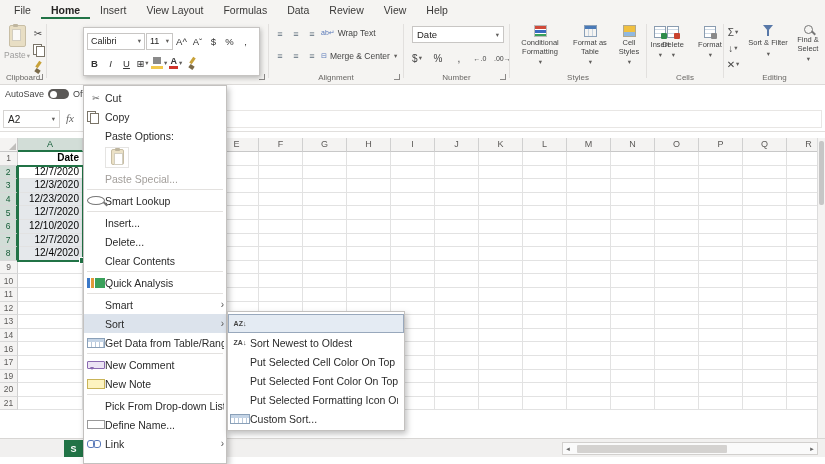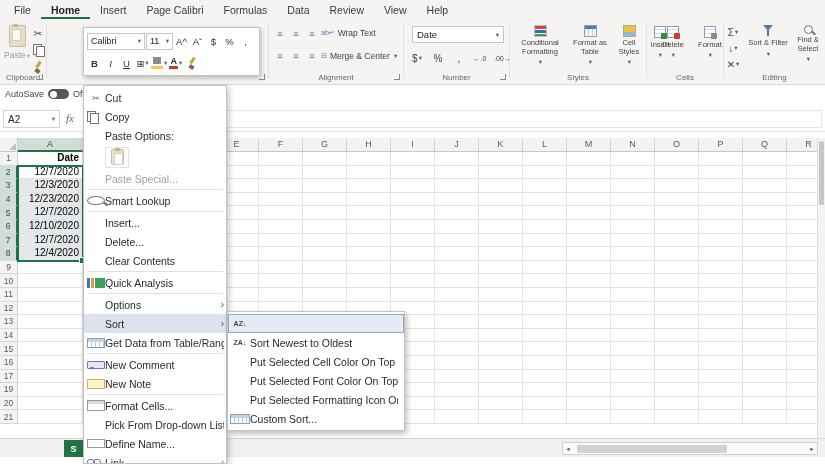--- a/index.html
+++ b/index.html
@@ -140,21 +140,21 @@
 </style>
 </head>
 <body>
 
 <div class="app">
 
   <div class="tabbar">
       <div class="rtab">File</div>
       <div class="rtab active">Home</div>
       <div class="rtab">Insert</div>
-      <div class="rtab">Page Calibri</div>
+      <div class="rtab">View Layout</div>
       <div class="rtab">Formulas</div>
       <div class="rtab">Data</div>
       <div class="rtab">Review</div>
       <div class="rtab">View</div>
       <div class="rtab">Help</div>
     </div>
 
   <div class="ribbon">
 
     <div class="rgroup" style="left:0;width:46px">
@@ -625,41 +625,20 @@
           <div class="gc" style="width: 44px;"></div>
           <div class="gc" style="width: 44px;"></div>
           <div class="gc" style="width: 44px;"></div>
           <div class="gc" style="width: 44px;"></div>
           <div class="gc" style="width: 44px;"></div>
           <div class="gc" style="width: 44px;"></div>
           <div class="gc" style="width: 44px;"></div>
           <div class="gc" style="width: 44px;"></div>
         </div>
         <div class="grow">
-          <div class="grh">15</div>
-          <div class="gc colA" style="width: 65px;"></div>
-          <div class="gc" style="width: 44px;"></div>
-          <div class="gc" style="width: 44px;"></div>
-          <div class="gc" style="width: 44px;"></div>
-          <div class="gc" style="width: 44px;"></div>
-          <div class="gc" style="width: 44px;"></div>
-          <div class="gc" style="width: 44px;"></div>
-          <div class="gc" style="width: 44px;"></div>
-          <div class="gc" style="width: 44px;"></div>
-          <div class="gc" style="width: 44px;"></div>
-          <div class="gc" style="width: 44px;"></div>
-          <div class="gc" style="width: 44px;"></div>
-          <div class="gc" style="width: 44px;"></div>
-          <div class="gc" style="width: 44px;"></div>
-          <div class="gc" style="width: 44px;"></div>
-          <div class="gc" style="width: 44px;"></div>
-          <div class="gc" style="width: 44px;"></div>
-          <div class="gc" style="width: 44px;"></div>
-        </div>
-        <div class="grow">
           <div class="grh">16</div>
           <div class="gc colA" style="width: 65px;"></div>
           <div class="gc" style="width: 44px;"></div>
           <div class="gc" style="width: 44px;"></div>
           <div class="gc" style="width: 44px;"></div>
           <div class="gc" style="width: 44px;"></div>
           <div class="gc" style="width: 44px;"></div>
           <div class="gc" style="width: 44px;"></div>
           <div class="gc" style="width: 44px;"></div>
           <div class="gc" style="width: 44px;"></div>
@@ -852,21 +831,21 @@
         <span class="cm-lab">Clear Contents</span>
       </div>
       <div class="cm-sep"></div>
       <div class="cm-item">
         <span class="cm-ic ic-qa"></span>
         <span class="cm-lab">Quick Analysis</span>
       </div>
       <div class="cm-sep"></div>
       <div class="cm-item">
         <span class="cm-ic"></span>
-        <span class="cm-lab">Options</span>
+        <span class="cm-lab">Smart</span>
         <span class="cm-arrow">›</span>
       </div>
       <div class="cm-item hl">
         <span class="cm-ic"></span>
         <span class="cm-lab">Sort</span>
         <span class="cm-arrow">›</span>
       </div>
       <div class="cm-item">
         <span class="cm-ic ic-table"></span>
         <span class="cm-lab">Get Data from Table/Range...</span>
@@ -875,24 +854,20 @@
       <div class="cm-item">
         <span class="cm-ic ic-comment"></span>
         <span class="cm-lab">New Comment</span>
       </div>
       <div class="cm-item">
         <span class="cm-ic ic-note"></span>
         <span class="cm-lab">New Note</span>
       </div>
       <div class="cm-sep"></div>
       <div class="cm-item">
-        <span class="cm-ic ic-fmtc"></span>
-        <span class="cm-lab">Format Cells...</span>
-      </div>
-      <div class="cm-item">
         <span class="cm-ic"></span>
         <span class="cm-lab">Pick From Drop-down List...</span>
       </div>
       <div class="cm-item">
         <span class="cm-ic ic-tag"></span>
         <span class="cm-lab">Define Name...</span>
       </div>
       <div class="cm-item">
         <span class="cm-ic ic-link"></span>
         <span class="cm-lab">Link</span>

